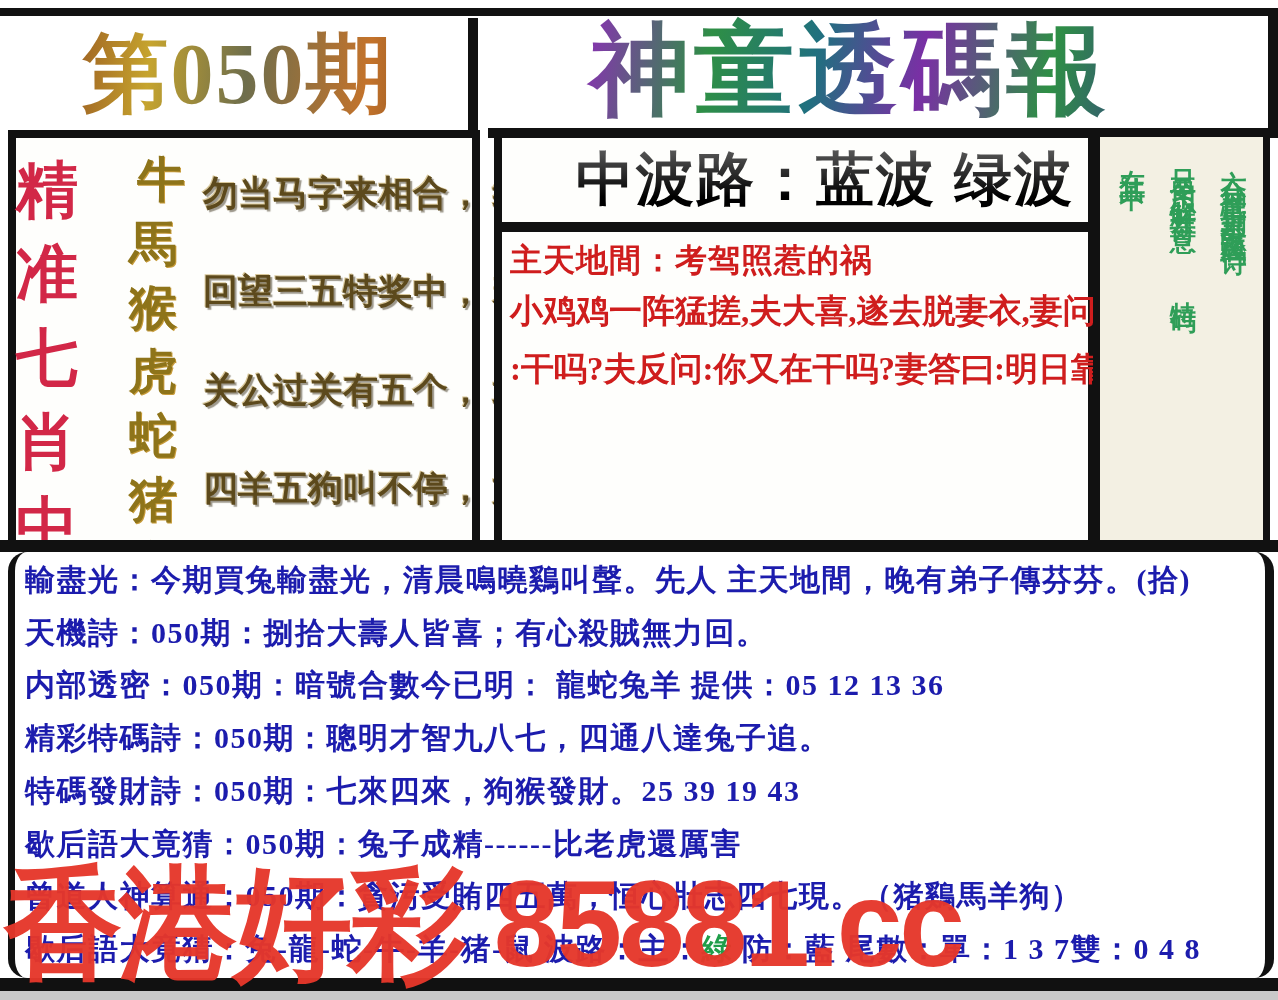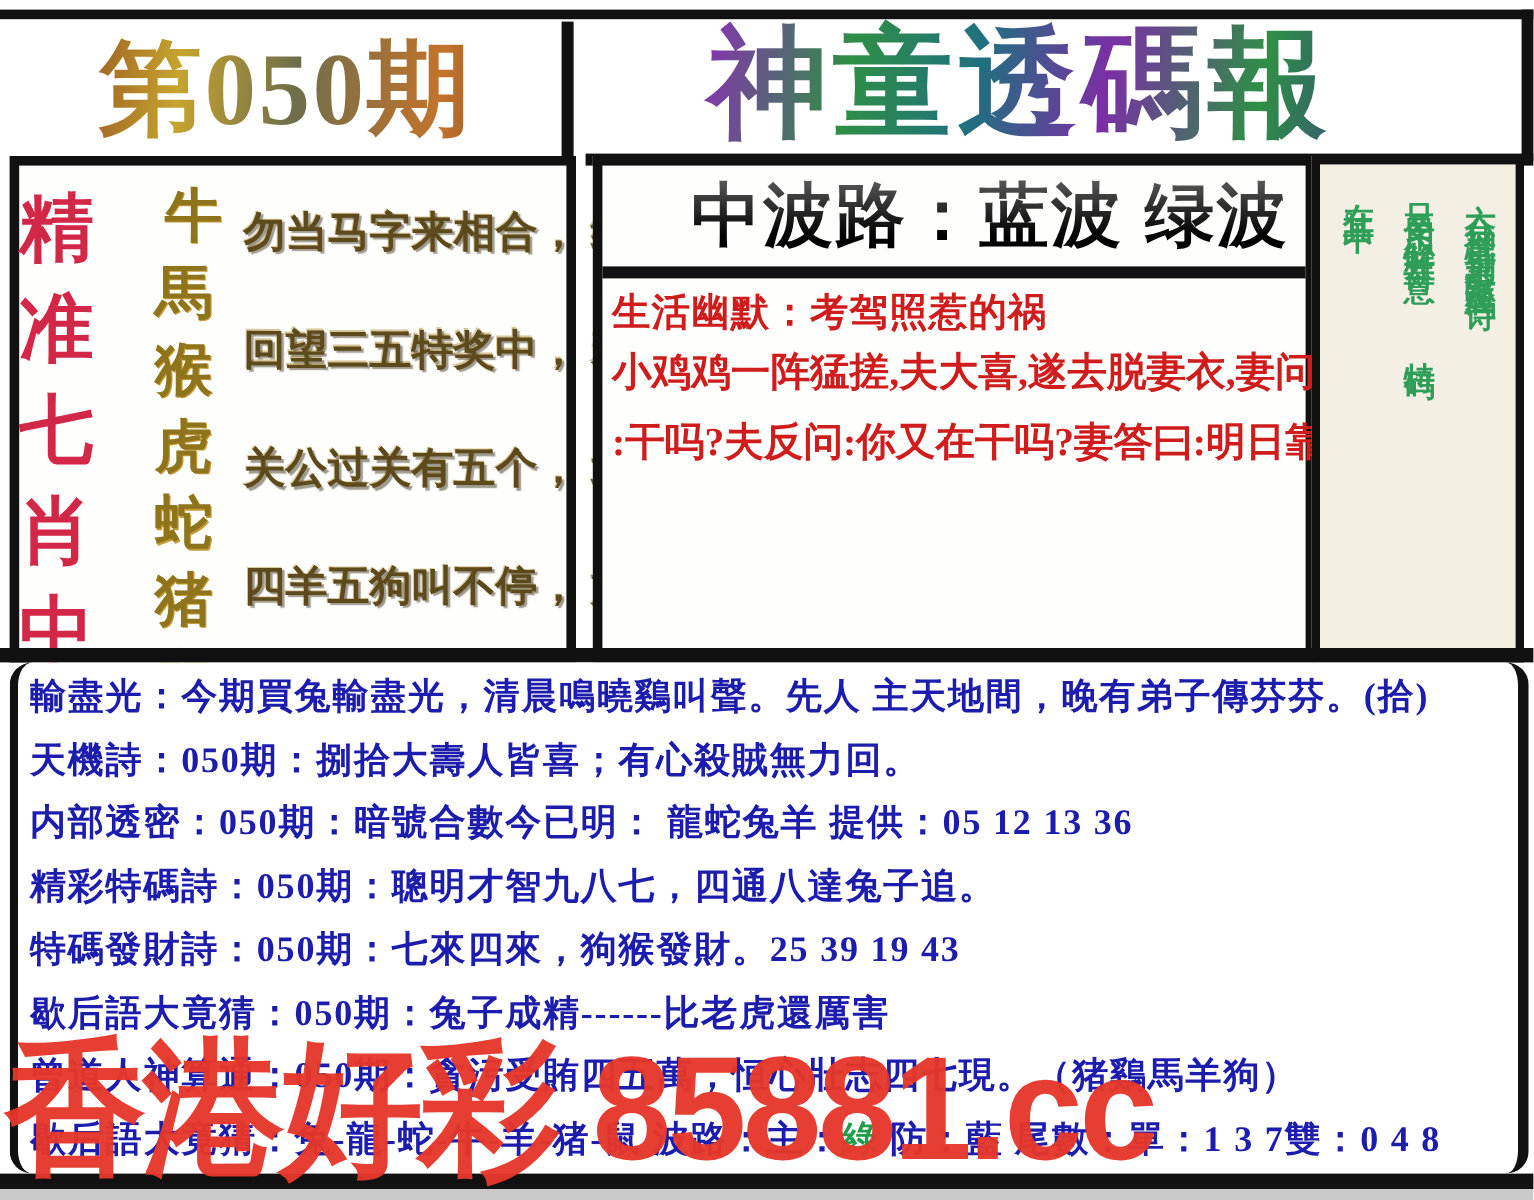--- a/index.html
+++ b/index.html
@@ -99,21 +99,21 @@
       <div class="lp-poem">四羊五狗叫不停， 如是四种边。</div>
     </div>
   </div>
 
   <div class="panel panel-mid">
     <div class="mp-header">
       <span class="mirror">必</span>
         <span>中波路：蓝波 绿波</span>
     </div>
     <div class="mp-humor">
-      <div class="mp-humor-title">生活幽默：考驾照惹的祸</div>
+      <div class="mp-humor-title">主天地間：考驾照惹的祸</div>
       <div class="mp-humor-line">小鸡鸡一阵猛搓,夫大喜,遂去脱妻衣,妻问日</div>
       <div class="mp-humor-line">:干吗?夫反问:你又在干吗?妻答曰:明日靠</div>
     </div>
   </div>
 
   <div class="panel panel-right">
     <div class="rp-vertical">
       <div class="rp-col">六合神童特别奉献透码诗</div>
       <div class="rp-col">只要用心解开诗意，　特码</div>
       <div class="rp-col">在其中。</div>

